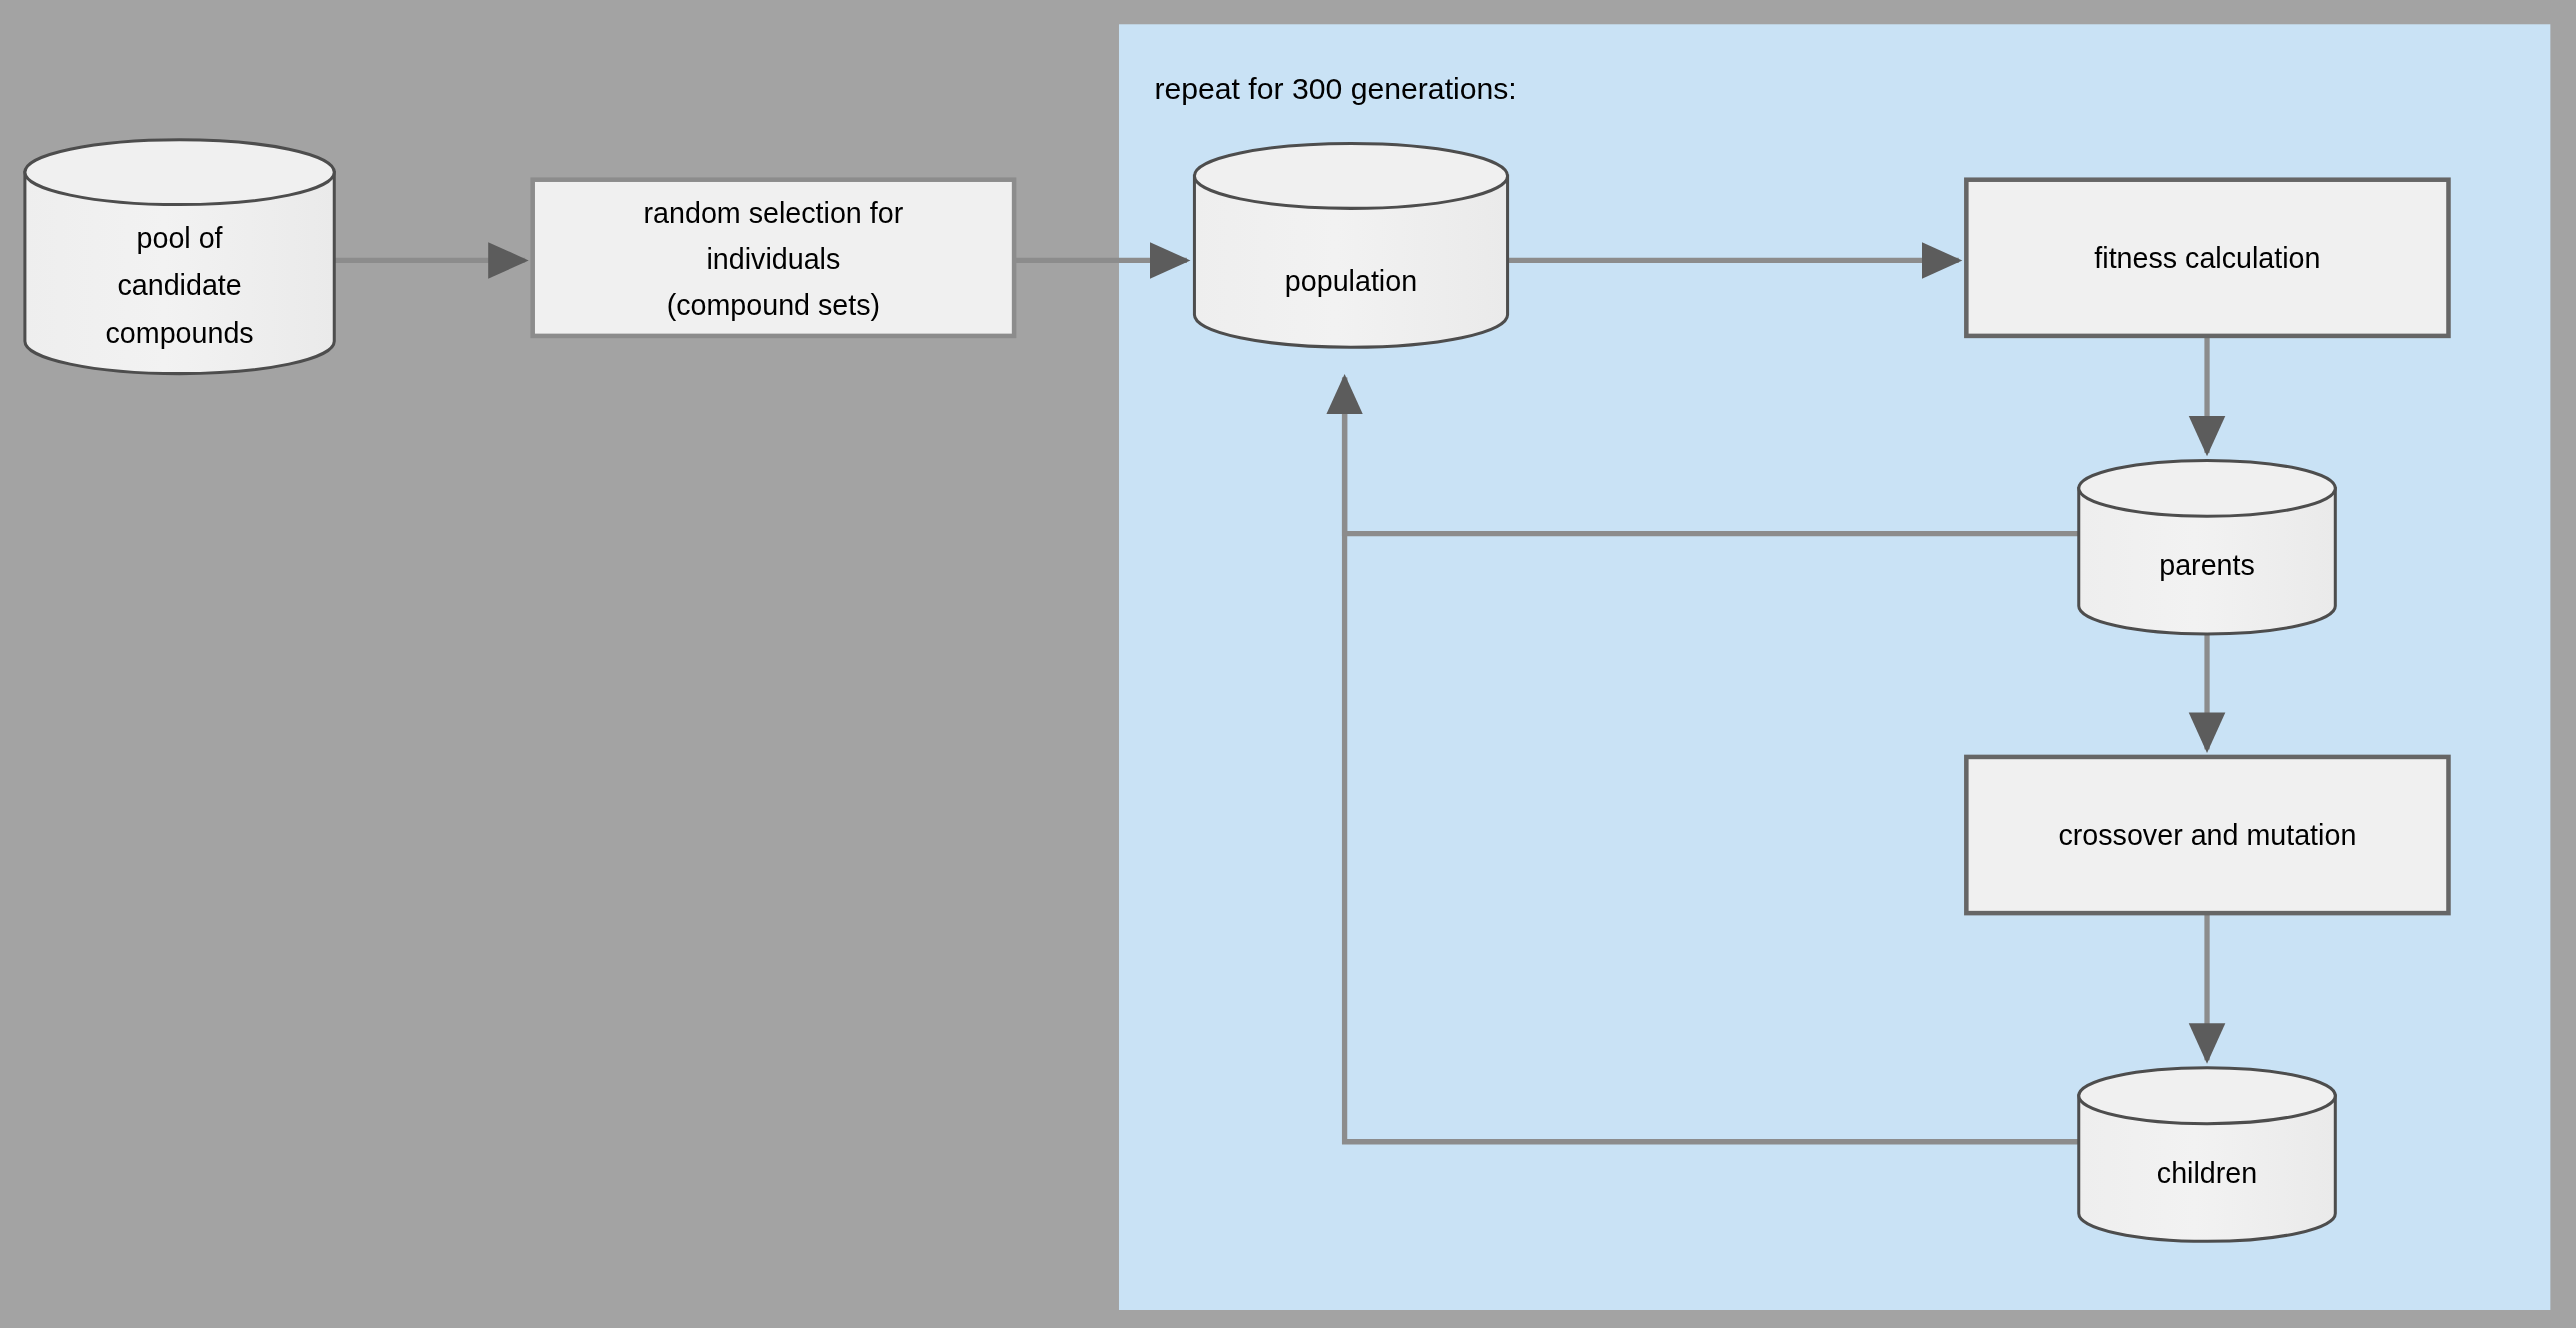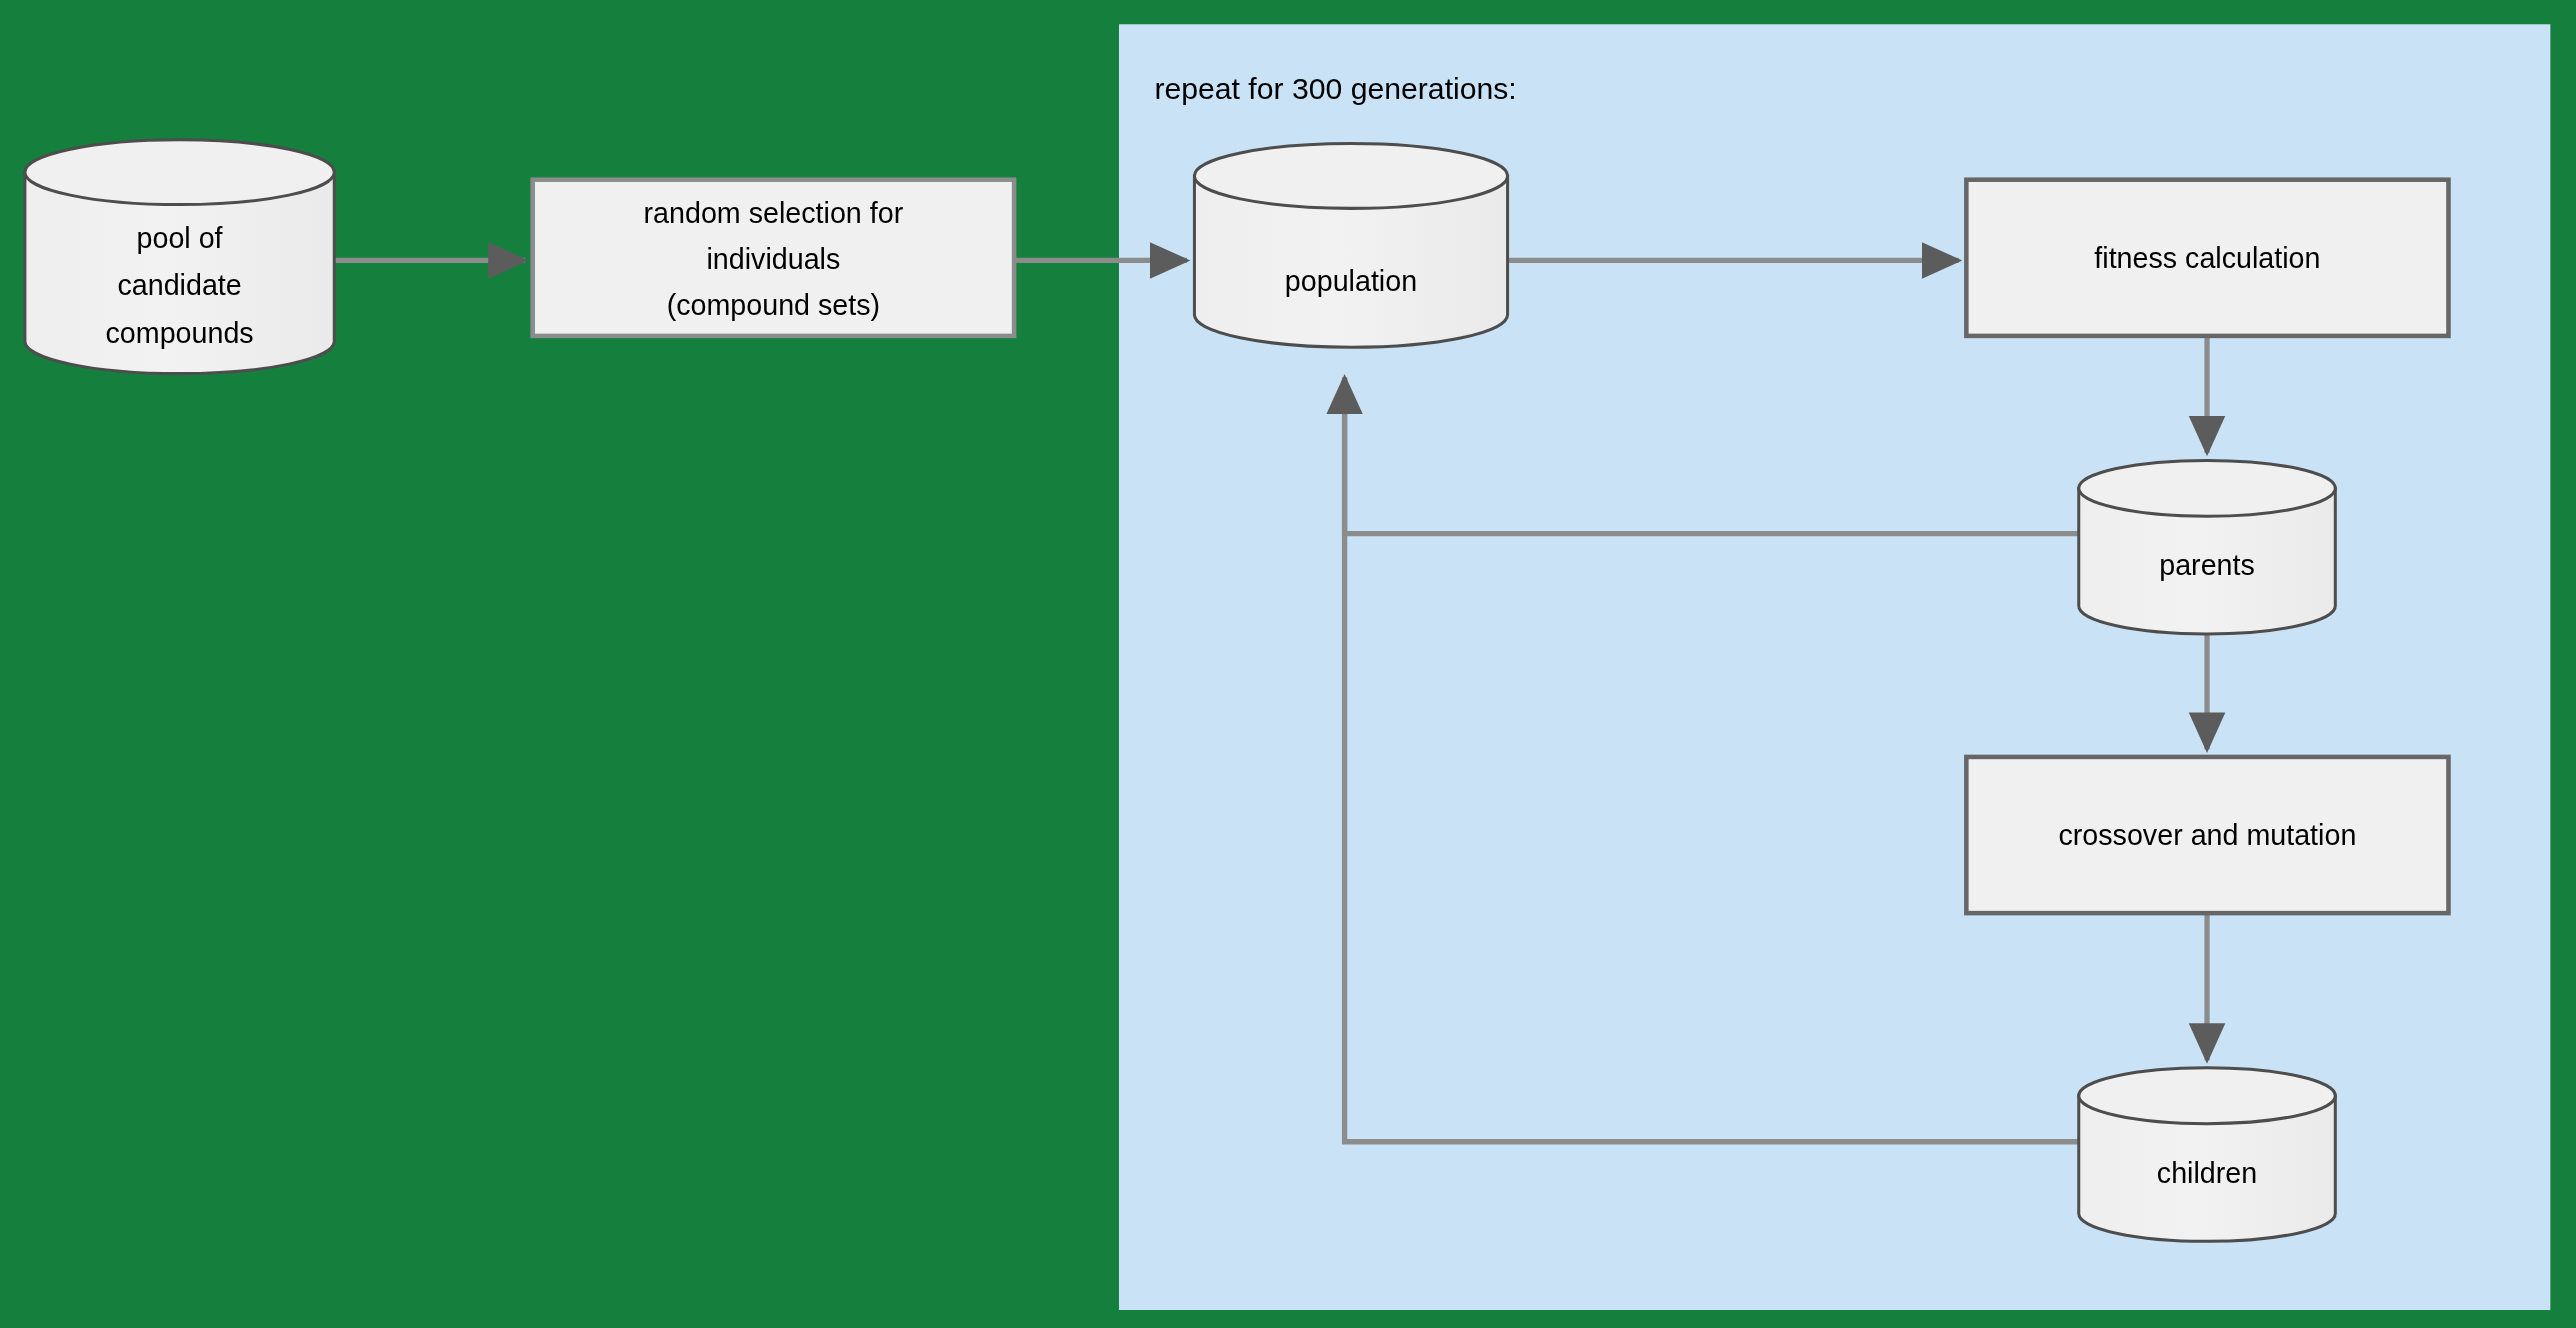--- a/index.html
+++ b/index.html
@@ -7,21 +7,21 @@
     padding: 0;
     background: #ffffff;
   }
   body {
     font-family: "Liberation Sans", sans-serif;
   }
   #canvas {
     position: relative;
     width: 2576px;
     height: 1329px;
-    background: #15803d;
+    background: #a3a3a3;
     overflow: hidden;
   }
   #diagram-svg {
     position: absolute;
     left: 0;
     top: 0;
     width: 2576px;
     height: 1329px;
   }
   .node-label {

